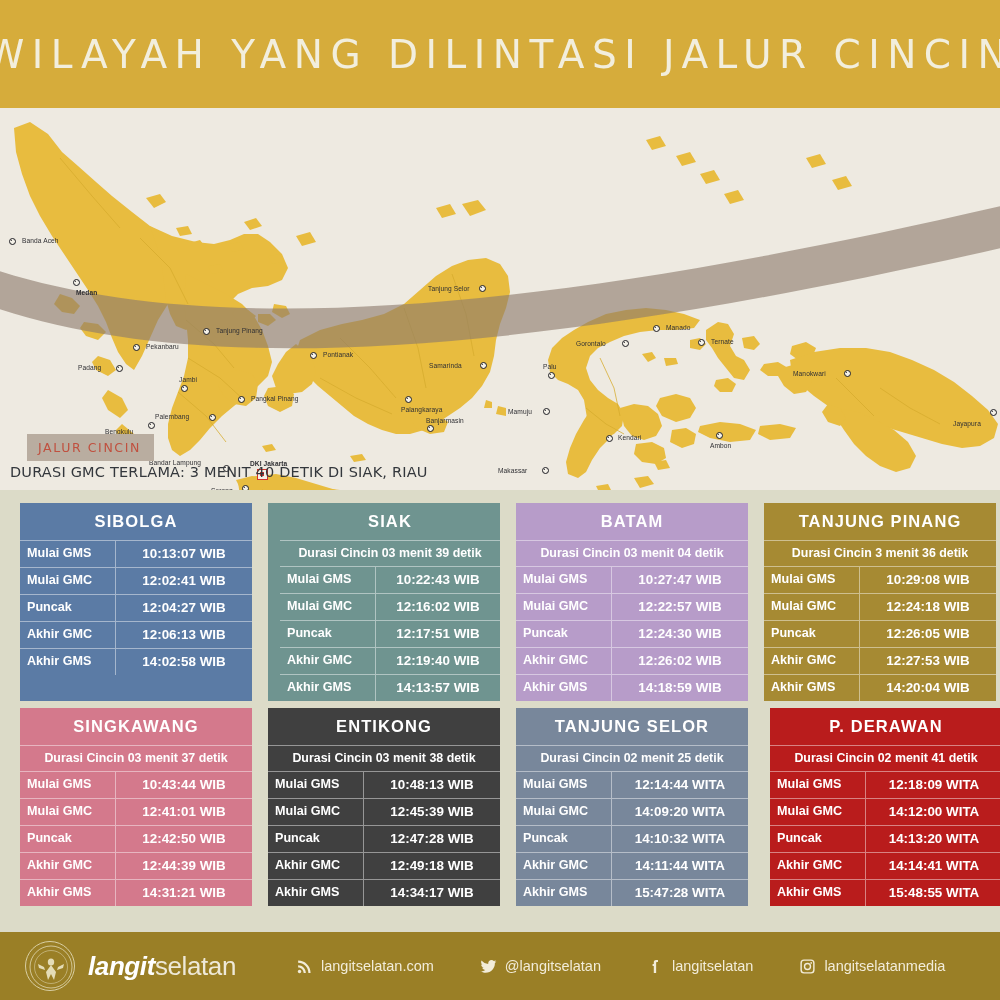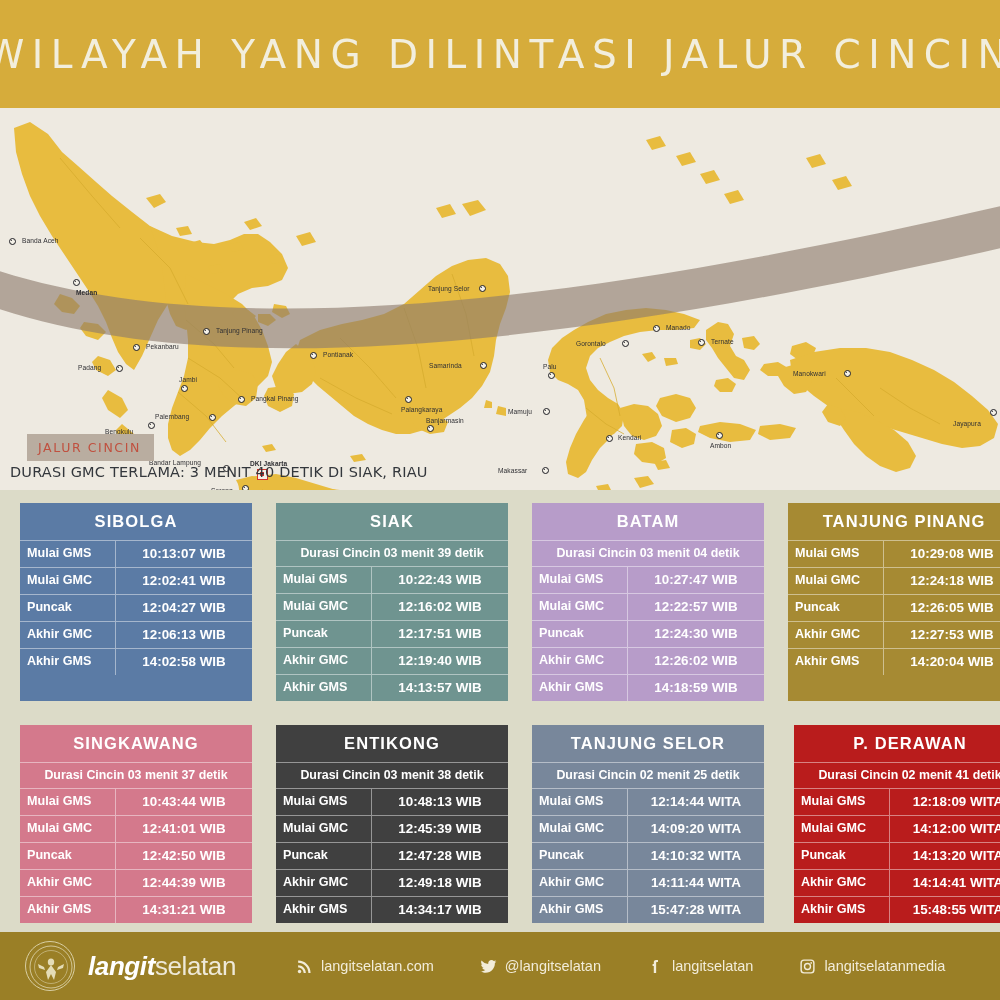--- a/index.html
+++ b/index.html
@@ -75,21 +75,20 @@
   }
 
   
   .cards {
     position: absolute; left: 0; top: 503px;
     width: 1000px;
     display: grid;
     grid-template-columns: repeat(4, 232px);
     column-gap: 16px; row-gap: 7px;
     padding: 0 20px;
-    gap: 24px;
   }
   .card { width: 232px; }
   .card-title {
     text-align: center; color: #ffffff;
     font-size: 16.5px; font-weight: bold; letter-spacing: 1.1px;
     padding: 9px 2px 9px 2px;
     white-space: nowrap; overflow: hidden;
   }
   .card-sub {
     text-align: center; color: #ffffff;
@@ -337,21 +336,21 @@
         </div>
         <div class="row">
           <div class="lbl">Akhir GMC</div>
           <div class="val">12:06:13  WIB</div>
         </div>
         <div class="row">
           <div class="lbl">Akhir GMS</div>
           <div class="val">14:02:58 WIB</div>
         </div>
       </div>
-      <div class="card" style="background: rgb(111, 148, 144);">
+      <div class="card" style="background: rgb(111, 148, 144); padding-left: 12px;">
         <div class="card-title">SIAK</div>
         <div class="card-sub">Durasi Cincin 03 menit 39 detik</div>
         <div class="row">
           <div class="lbl">Mulai GMS</div>
           <div class="val">10:22:43 WIB</div>
         </div>
         <div class="row">
           <div class="lbl">Mulai GMC</div>
           <div class="val">12:16:02 WIB</div>
         </div>
@@ -387,20 +386,21 @@
           <div class="lbl">Akhir GMC</div>
           <div class="val">12:26:02 WIB</div>
         </div>
         <div class="row">
           <div class="lbl">Akhir GMS</div>
           <div class="val">14:18:59 WIB</div>
         </div>
       </div>
       <div class="card" style="background: rgb(166, 138, 51);">
         <div class="card-title">TANJUNG PINANG</div>
+        <div class="card-sub">Durasi Cincin 3 menit 36 detik</div>
         <div class="row">
           <div class="lbl">Mulai GMS</div>
           <div class="val">10:29:08 WIB</div>
         </div>
         <div class="row">
           <div class="lbl">Mulai GMC</div>
           <div class="val">12:24:18 WIB</div>
         </div>
         <div class="row">
           <div class="lbl">Puncak</div>

